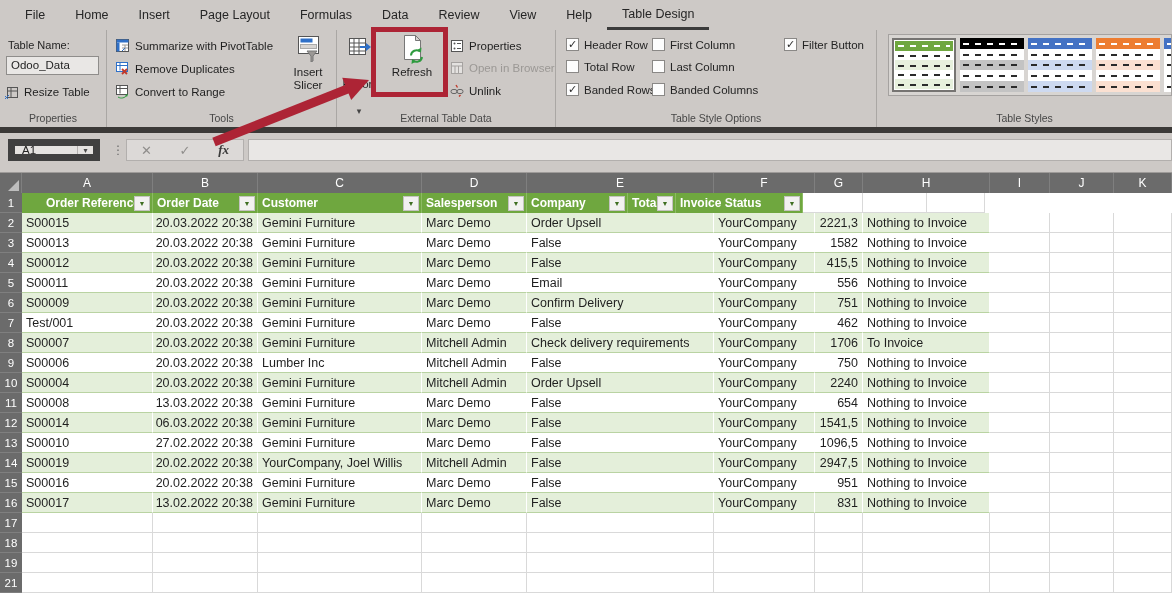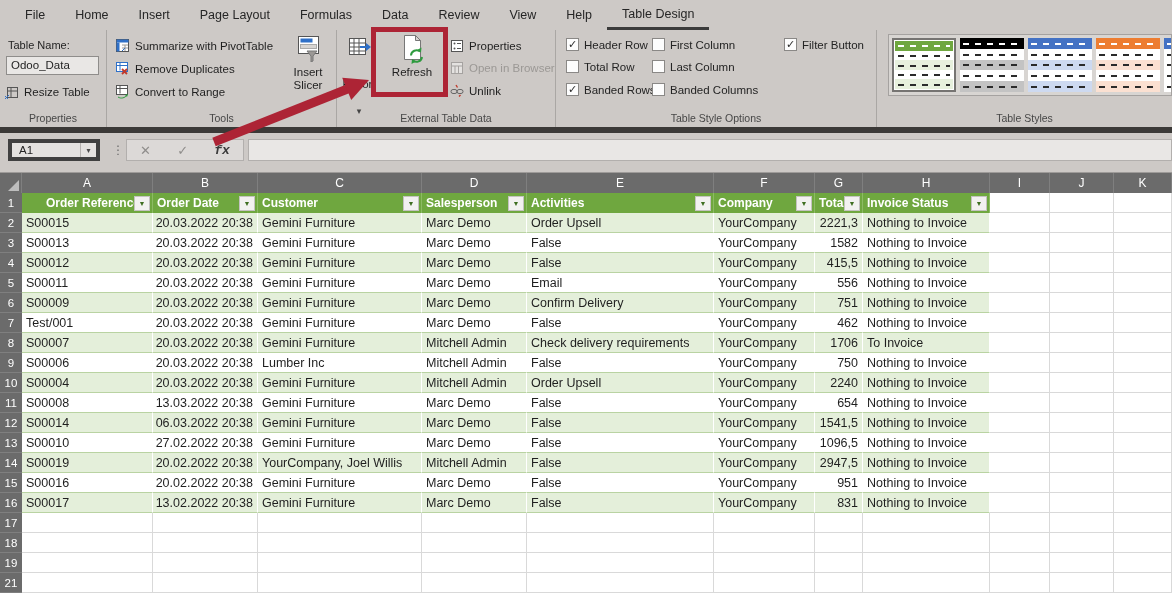--- a/index.html
+++ b/index.html
@@ -30,27 +30,27 @@
 
   .gallery { position:absolute; left:11px; top:4px; width:284px; height:62px; background:#d8d5d2; border:1px solid #a5a2a0; display:flex; align-items:center; padding-left:3px; gap:4px; overflow:hidden; }
   .swatch { width:64px; height:54px; background:#fff; flex:none; }
   .swatch.selected { border:2px solid #767472; padding:1px; background:#fff; }
   .srow { height:20%; position:relative; }
   .dash { position:absolute; left:3px; right:3px; top:45%; height:2px; }
 
   
   .darkband { position:absolute; left:0; width:1172px; background:#3b3937; }
   .fbar { position:absolute; left:0; top:133px; width:1172px; height:40px; background:#cdc9c6; border-bottom:1px solid #9e9b99; }
-  .namebox { position:absolute; left:8px; top:6px; width:92px; height:22px; background:#e4e2e0; border:4px solid #404040; display:flex; align-items:center; font-size:11.5px; }
+  .namebox { position:absolute; left:8px; top:6px; width:92px; height:22px; background:#e4e2e0; border:7px solid #404040; display:flex; align-items:center; font-size:11.5px; }
   .namebox .nval { flex:1; padding-left:7px; }
   .namebox .ndrop { width:16px; text-align:center; color:#4a4a4a; font-size:8px; border-left:1px solid #b5b2b0; align-self:stretch; display:flex; align-items:center; justify-content:center; }
   .fdots { position:absolute; left:112px; top:6px; height:22px; display:flex; align-items:center; color:#6a6a6a; font-size:12px; }
   .fpanel { position:absolute; left:126px; top:6px; width:118px; height:22px; background:#dcd9d7; border:1px solid #b2afad; display:flex; align-items:center; justify-content:space-around; }
   .fbtn { color:#8f8d8b; font-size:13px; }
-  .fx { font-family:Liberation Mono, monospace; font-style:italic; font-weight:bold; font-size:13px; color:#3b3b3b; }
+  .fx { font-family:Liberation Serif, serif; font-style:italic; font-weight:bold; font-size:13px; color:#3b3b3b; }
   .ffield { position:absolute; left:248px; top:6px; width:924px; height:22px; background:#e9e7e5; border:1px solid #b2afad; font-size:12px; padding:0 5px; line-height:20px; }
 
   
   .grid { position:absolute; left:0; top:173px; width:1172px; height:429px; background:#fff; }
   .colheads { display:flex; height:20px; }
   .corner { width:22px; height:20px; background:#6b6b6b; position:relative; flex:none; border-right:1px solid #7f7f7f; }
   .corner:after { content:""; position:absolute; right:2px; bottom:2px; border-left:11px solid transparent; border-bottom:11px solid #bdbdbd; }
   .colh { height:20px; background:#6b6b6b; color:#fff; font-size:12px; display:flex; align-items:center; justify-content:center; border-right:1px solid #7f7f7f; flex:none; }
   .srowline { display:flex; height:20px; }
   .rownum { width:22px; background:#6b6b6b; color:#fff; font-size:11.5px; display:flex; align-items:center; justify-content:center; border-bottom:1px solid #7f7f7f; flex:none; }
@@ -361,24 +361,20 @@
           <div class="filterbtn">▼</div>
         </div>
         <div class="cell th" style="width: 164px;">
           <div style="overflow: hidden;">Customer</div>
           <div class="filterbtn">▼</div>
         </div>
         <div class="cell th" style="width: 105px;">
           <div style="overflow: hidden;">Salesperson</div>
           <div class="filterbtn">▼</div>
         </div>
-        <div class="cell th" style="width: 187px;">
-          <div style="overflow: hidden;">Activities</div>
-          <div class="filterbtn">▼</div>
-        </div>
         <div class="cell th" style="width: 101px;">
           <div style="overflow: hidden;">Company</div>
           <div class="filterbtn">▼</div>
         </div>
         <div class="cell th" style="width: 48px;">
           <div style="overflow: hidden;">Total</div>
           <div class="filterbtn">▼</div>
         </div>
         <div class="cell th" style="width: 127px;">
           <div style="overflow: hidden;">Invoice Status</div>

